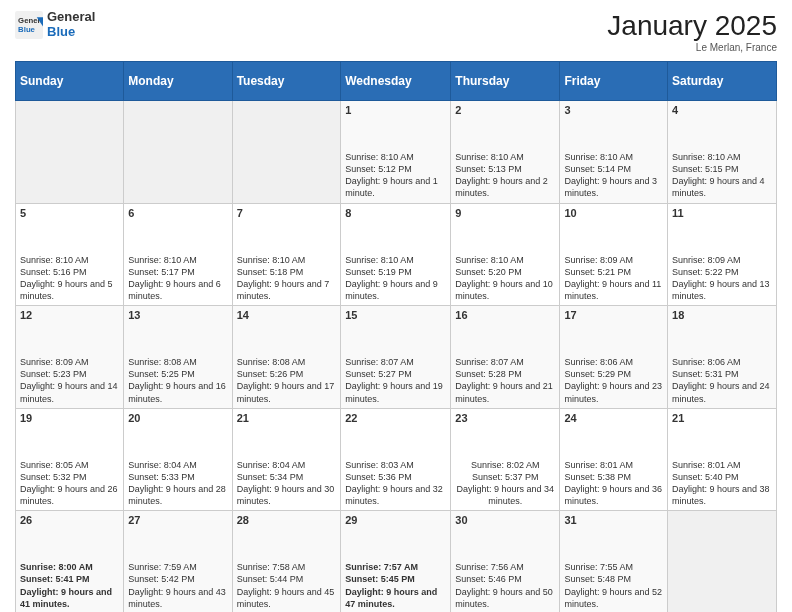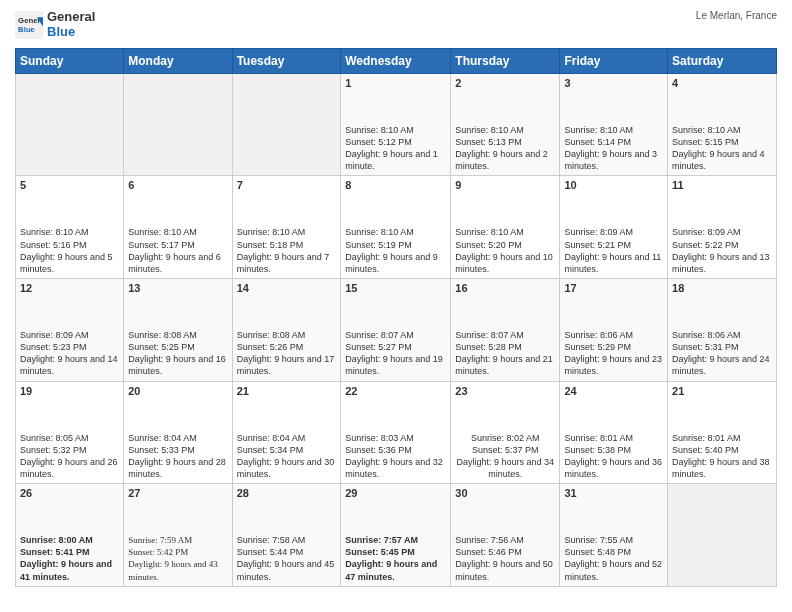--- a/index.html
+++ b/index.html
@@ -46,21 +46,21 @@
     .calendar {
       width: 100%;
       border-collapse: collapse;
       border: 1px solid #ccc;
     }
     .calendar th {
       background: #2a6db5;
       color: #fff;
       font-size: 12px;
       font-weight: bold;
-      padding: 5px 4px;
+      padding: 12px 4px;
       text-align: left;
       border: 1px solid #1e5a9a;
     }
     .calendar td {
       vertical-align: top;
       border: 1px solid #ccc;
       padding: 3px 4px;
       width: 113px;
       min-height: 70px;
       font-size: 9.5px;
@@ -100,20 +100,21 @@
         <text x="4" y="16" font-size="10" font-weight="bold" fill="#333" font-family="Arial">General</text>
         <text x="4" y="27" font-size="10" font-weight="bold" fill="#1a6bba" font-family="Arial">Blue</text>
         <polygon points="28,8 36,8 36,20" fill="#1a6bba"></polygon>
       </svg>
       <div>
         <div style="font-size:13px;font-weight:bold;color:#333;line-height:1.15;">General</div>
         <div style="font-size:13px;font-weight:bold;color:#1a6bba;line-height:1.15;">Blue</div>
       </div>
     </div>
     <div class="title-block">
+      <div class="month-title">January 2025</div>
       <div class="location">Le Merlan, France</div>
     </div>
   </div>
 
   <table class="calendar" id="calendar-table">
     <thead>
       <tr id="calendar-header-row">
           <th>Sunday</th>
           <th>Monday</th>
           <th>Tuesday</th>
@@ -287,21 +288,21 @@
         </tr>
         <tr class="row-alt">
           <td>
             <span class="day-number">26</span>
             <div class="cell-content" style="white-space: pre-line; font-weight: bold;">Sunrise: 8:00 AM
 Sunset: 5:41 PM
 Daylight: 9 hours and 41 minutes.</div>
           </td>
           <td>
             <span class="day-number">27</span>
-            <div class="cell-content" style="white-space: pre-line; font-family: Liberation Serif, serif;">Sunrise: 7:59 AM
+            <div class="cell-content" style="white-space: pre-line;">Sunrise: 7:59 AM
 Sunset: 5:42 PM
 Daylight: 9 hours and 43 minutes.</div>
           </td>
           <td>
             <span class="day-number">28</span>
             <div class="cell-content" style="white-space: pre-line;">Sunrise: 7:58 AM
 Sunset: 5:44 PM
 Daylight: 9 hours and 45 minutes.</div>
           </td>
           <td>

